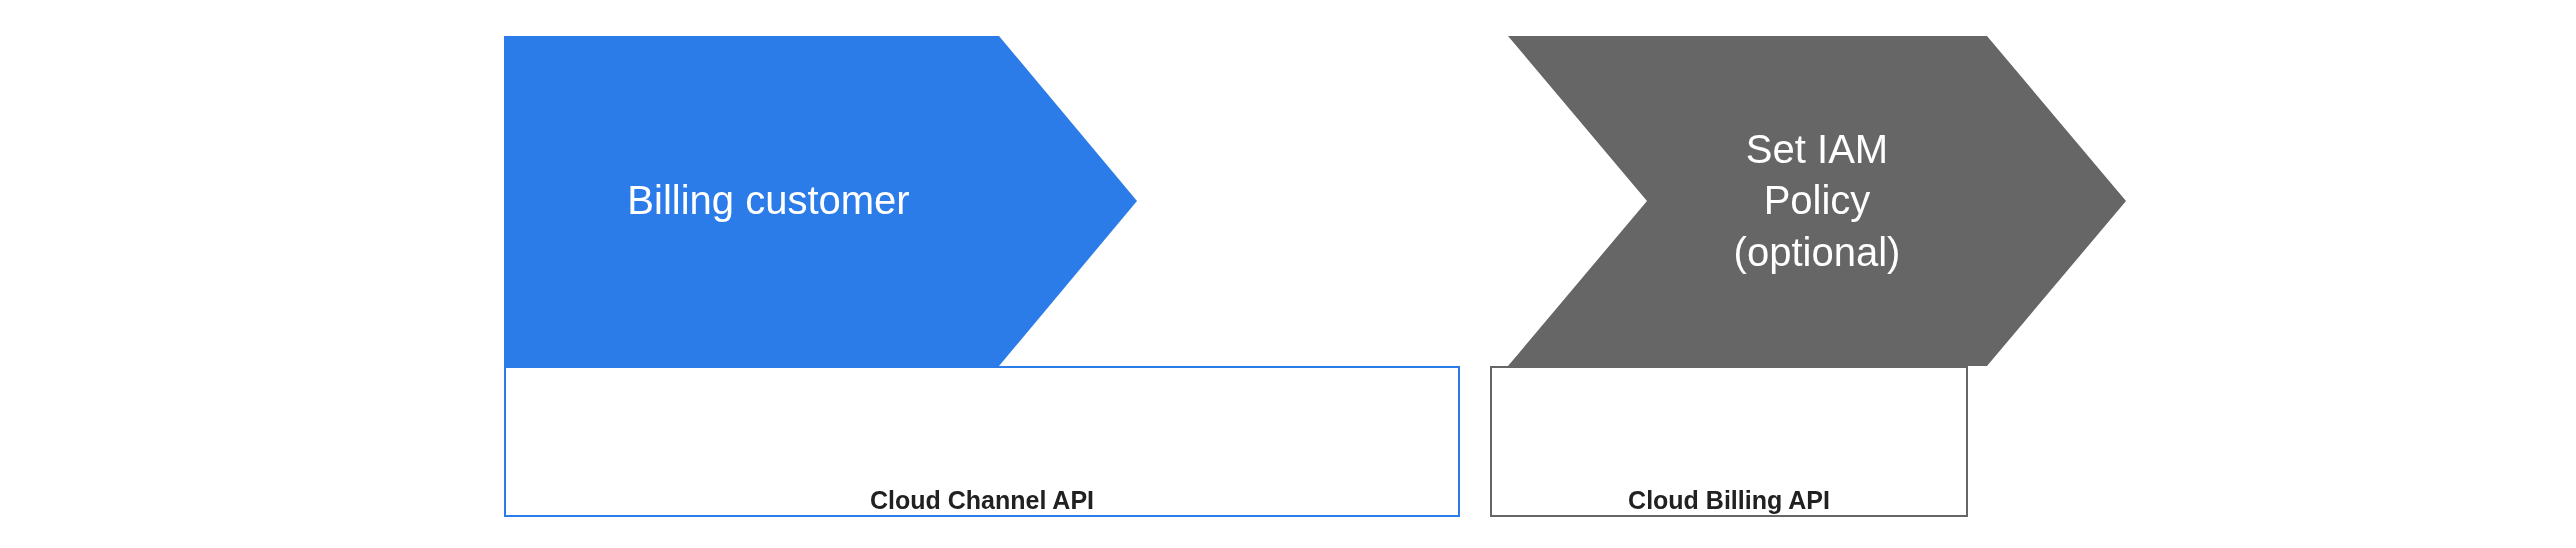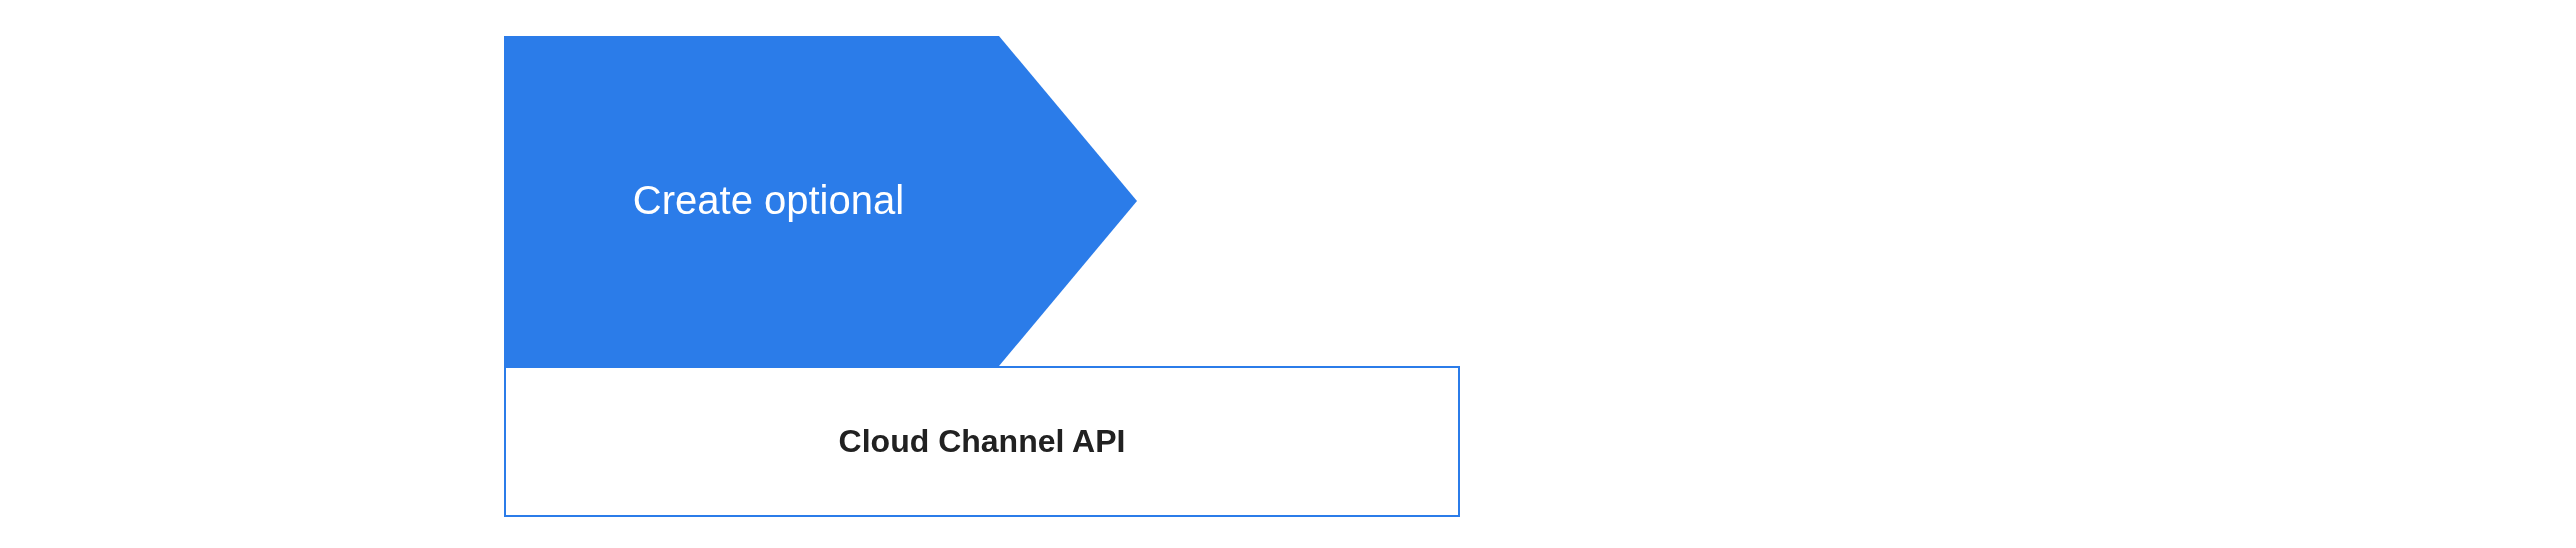--- a/index.html
+++ b/index.html
@@ -55,23 +55,23 @@
     clip-path: polygon(0 0, 479px 0, 100% 50%, 479px 100%, 0 100%, 139px 50%);
   }
 
   .api-box {
     position: absolute;
     top: 366px;
     height: 151px;
     background: #ffffff;
     box-sizing: border-box;
     display: flex;
-    align-items: center;
+    align-items: flex-end;
     justify-content: center;
-    font-size: 32px;
+    font-size: 25px;
     font-weight: 700;
     color: #212121;
     text-align: center;
   }
   #api-box-channel {
     left: 504px;
     width: 956px;
     border: 2.8px solid #2B7CE9;
   }
   #api-box-billing {
@@ -79,24 +79,32 @@
     width: 478px;
     border: 2.8px solid #666666;
   }
 </style>
 </head>
 <body>
 
 <div class="stage">
 
   <div class="chev chev-blue" id="step-1">
-    <span class="chev-label">Create optional</span>
+    <span class="chev-label">Billing customer</span>
   </div>
 
 
+  <div class="chev chev-gray" id="step-3">
+    <span class="chev-label">Set IAM
+Policy
+(optional)</span>
+  </div>
 
   <div class="api-box" id="api-box-channel">
     <span>Cloud Channel API</span>
   </div>
 
+  <div class="api-box" id="api-box-billing">
+    <span>Cloud Billing API</span>
+  </div>
 
 </div>
 
 
 </body></html>

